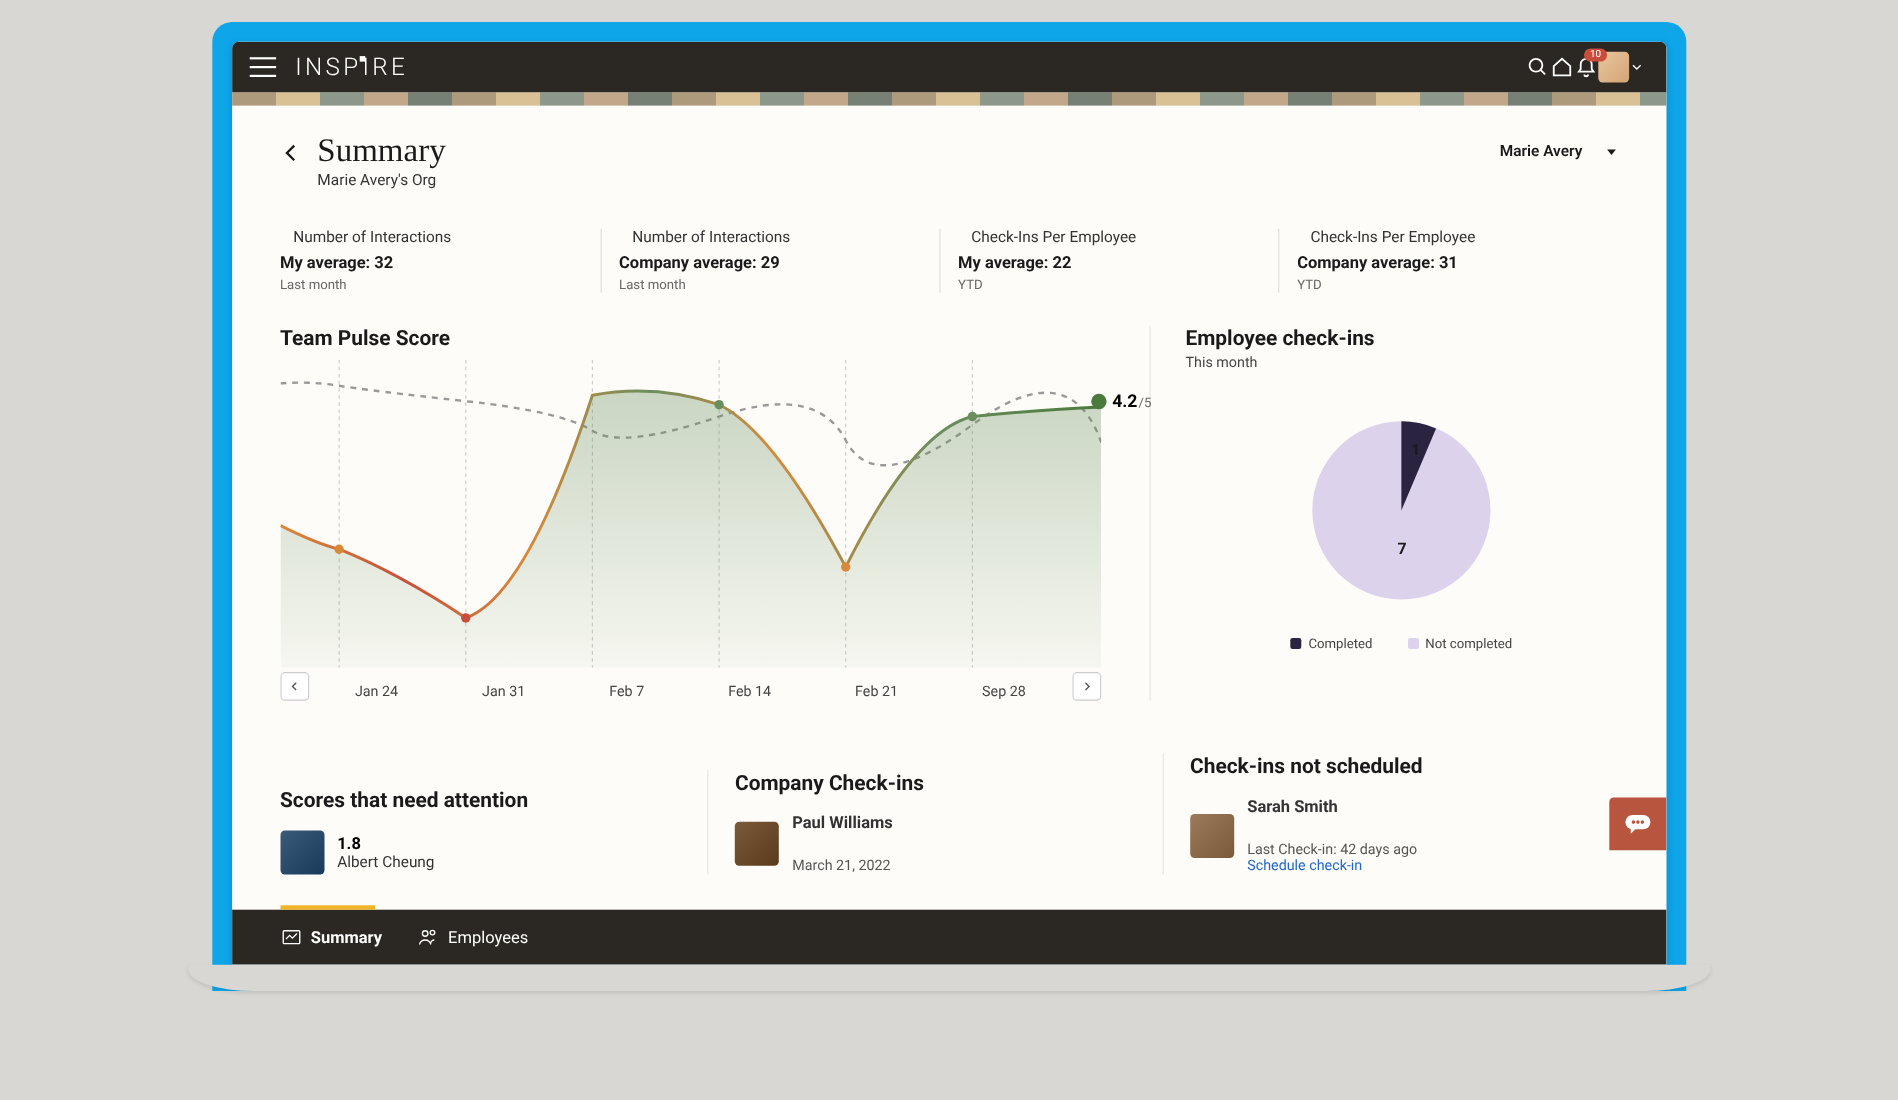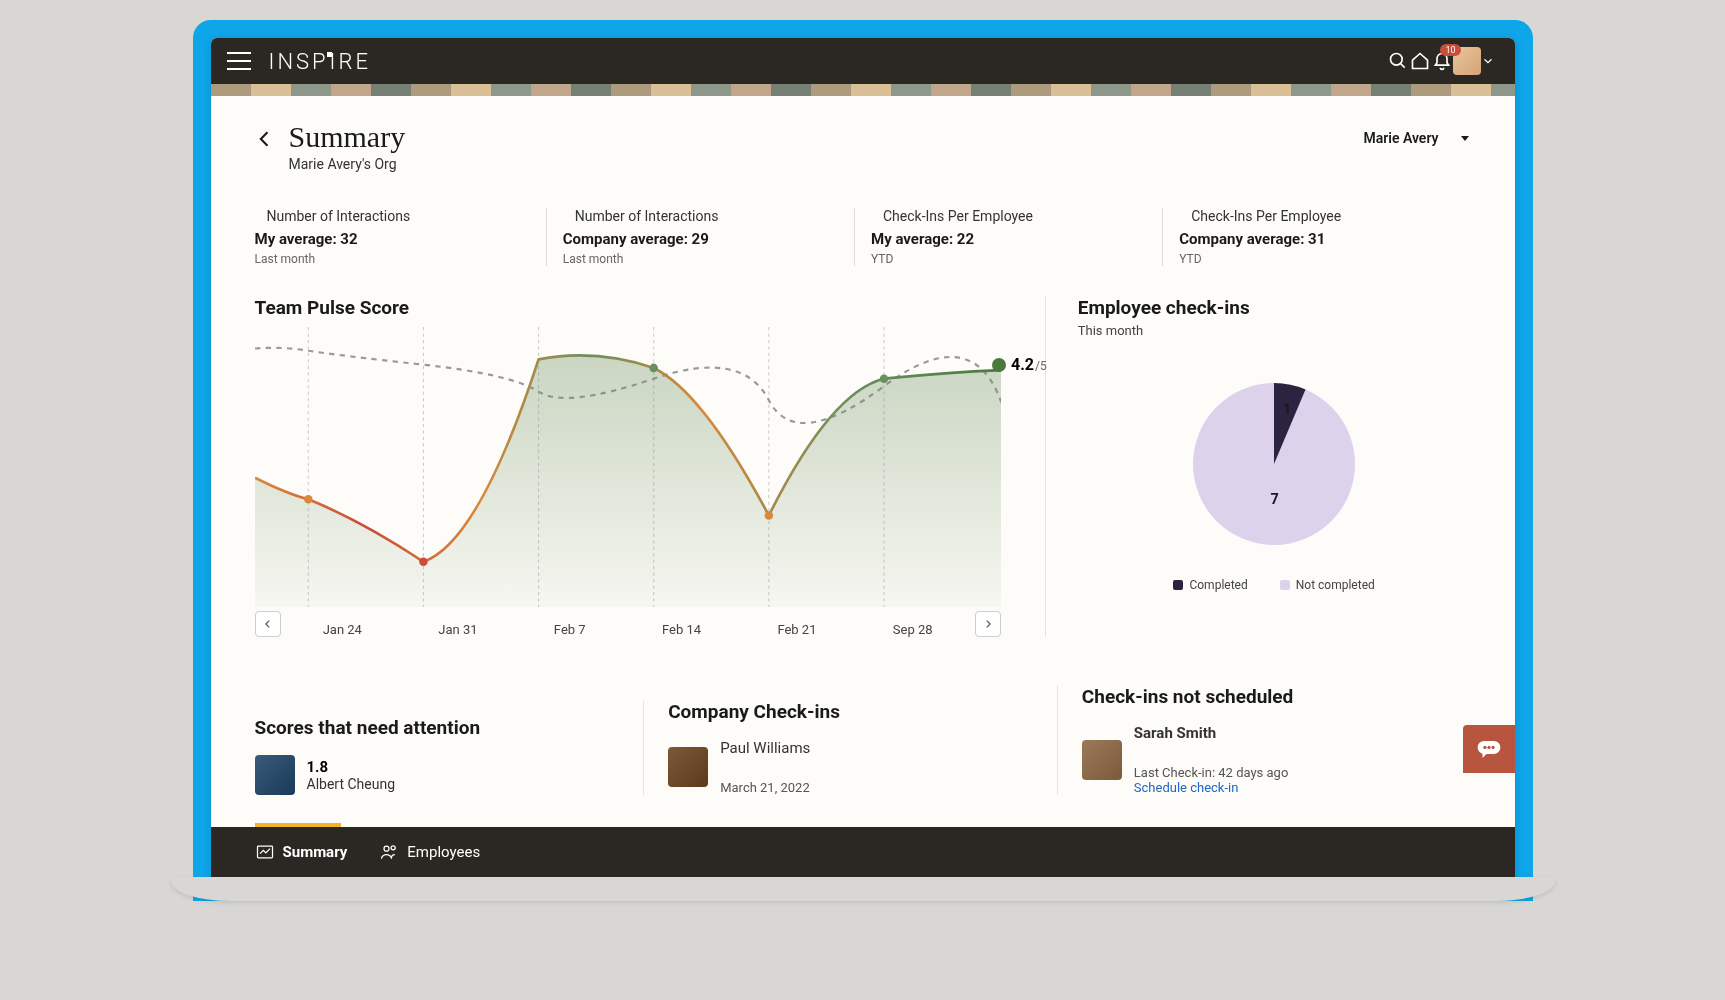--- a/index.html
+++ b/index.html
@@ -251,21 +251,21 @@
               <div class="person-score">1.8</div>
               <div class="person-name">Albert Cheung</div>
             </div>
           </div>
         </div>
         <div class="bottom-col">
           <div class="bottom-title">Company Check-ins</div>
           <div class="person-row">
             <div class="avatar a2"></div>
             <div>
-              <div class="person-name" style="font-weight:400;font-size:15px">Paul Williams</div>
+              <div class="person-name" style="font-weight:700;font-size:15px">Paul Williams</div>
               <div class="person-sub">March 21, 2022</div>
             </div>
           </div>
         </div>
         <div class="bottom-col">
           <div class="bottom-title">Check-ins not scheduled</div>
           <div class="person-row">
             <div class="avatar a3"></div>
             <div>
               <div class="person-name" style="font-weight:700;font-size:15px">Sarah Smith</div>

